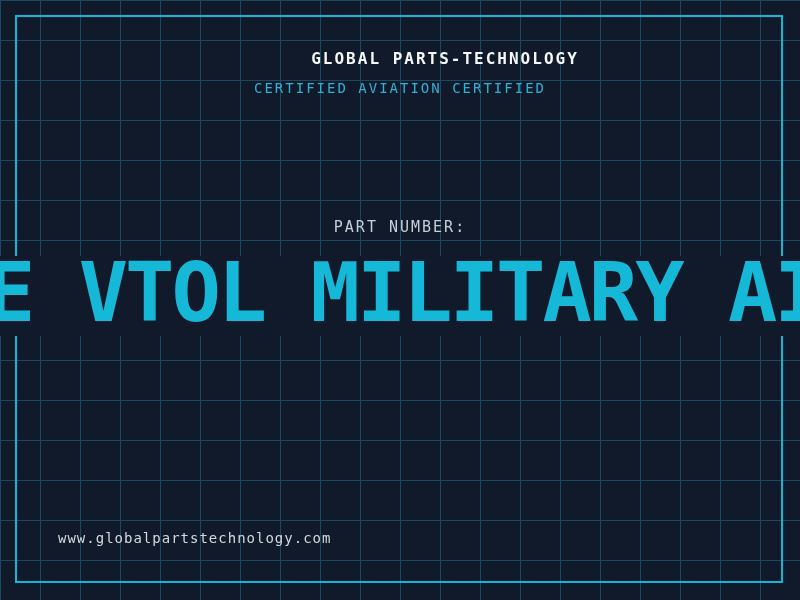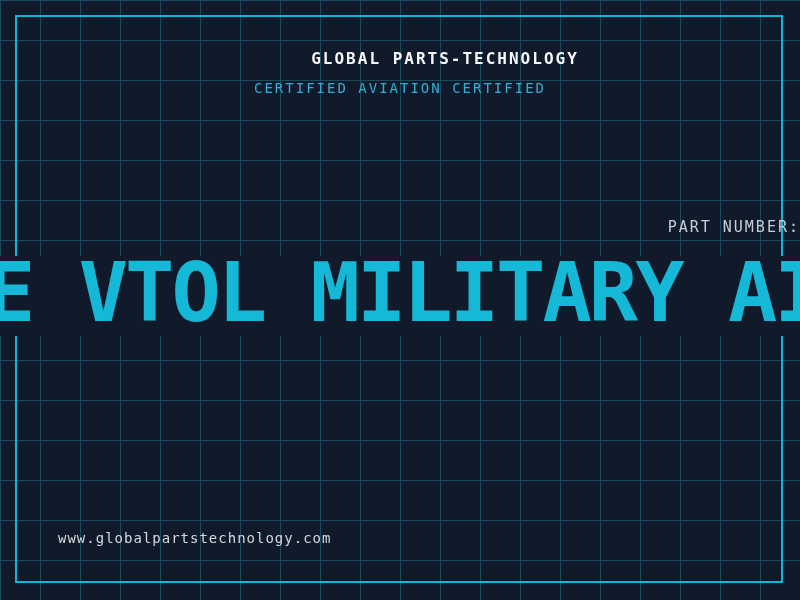--- a/index.html
+++ b/index.html
@@ -53,21 +53,21 @@
     color: #2fb0d6;
     font-size: 14px;
     letter-spacing: 2px;
     white-space: nowrap;
   }
   .part-label {
     position: absolute;
     top: 218px;
     left: 0;
     width: 100%;
-    text-align: right;
+    text-align: center;
     color: #c6cfd8;
     font-size: 15px;
     letter-spacing: 2px;
     white-space: nowrap;
   }
   .marquee-band {
     position: absolute;
     top: 256px;
     left: 0;
     width: 800px;

